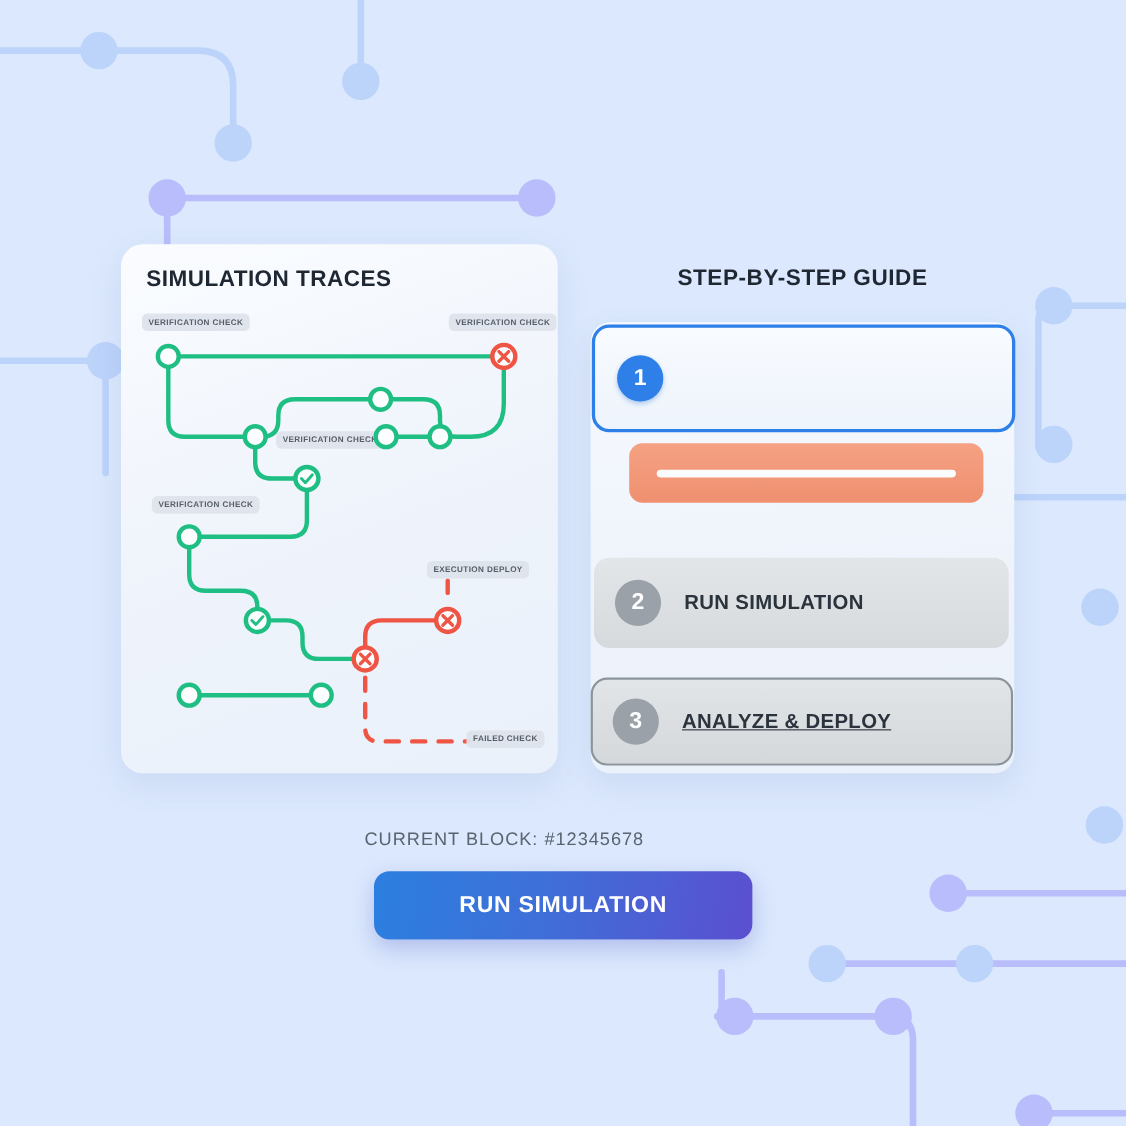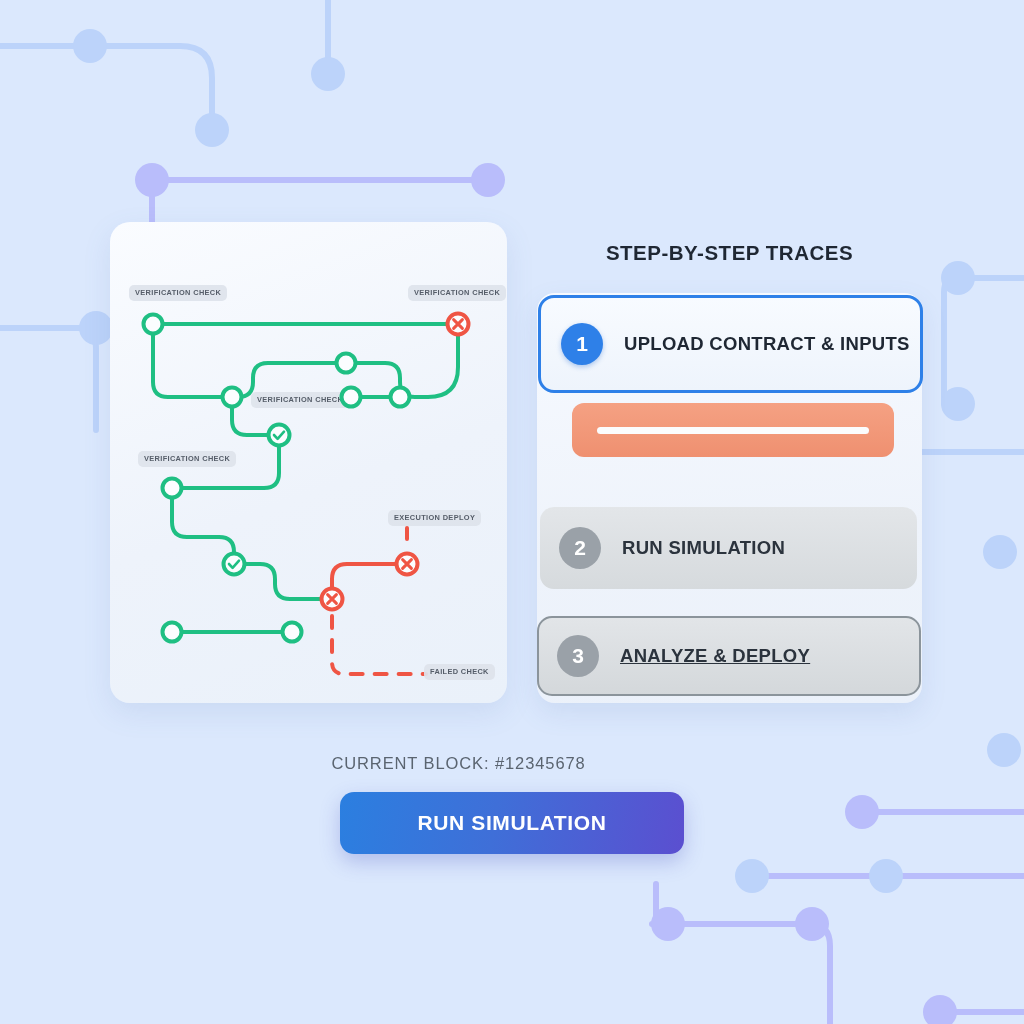--- a/index.html
+++ b/index.html
@@ -216,20 +216,21 @@
     <circle cx="152" cy="180" r="17"></circle>
     <circle cx="488" cy="180" r="17"></circle>
     <circle cx="862" cy="812" r="17"></circle>
     <circle cx="668" cy="924" r="17"></circle>
     <circle cx="812" cy="924" r="17"></circle>
     <circle cx="940" cy="1012" r="17"></circle>
   </g>
 </svg>
 
 <div class="trace-card">
+  <div class="trace-title">SIMULATION TRACES</div>
 
   <svg id="trace-svg" viewBox="0 0 397 481" xmlns="http://www.w3.org/2000/svg">
     <g fill="none" stroke="#1fbf83" stroke-width="4" stroke-linecap="round" stroke-linejoin="round">
 
       <path d="M43,102 H348"></path>
 
       <path d="M43,102 V160 Q43,175 58,175 H122"></path>
 
       <path d="M122,175 H128 Q143,175 143,160 V156 Q143,141 158,141 H236"></path>
 
@@ -310,27 +311,26 @@
       </g>
       <g>
         <circle cx="62" cy="410" r="9.5" fill="#fbfdff" stroke="#1fbf83" stroke-width="4"></circle>
       </g>
       <g>
         <circle cx="182" cy="410" r="9.5" fill="#fbfdff" stroke="#1fbf83" stroke-width="4"></circle>
       </g>
     </svg>
 </div>
 
-<div class="guide-title">STEP-BY-STEP TRACES</div>
+<div class="guide-title">STEP-BY-STEP GUIDE</div>
 
 <div class="steps-card"></div>
 
 <div class="step step-1">
   <div class="step-num">1</div>
-  <div class="step-label">UPLOAD CONTRACT &amp; INPUTS</div>
 </div>
 
 <div class="upload-bar">
   <div class="upload-bar-inner"></div>
 </div>
 
 <div class="step step-2">
   <div class="step-num">2</div>
   <div class="step-label">RUN SIMULATION</div>
 </div>

